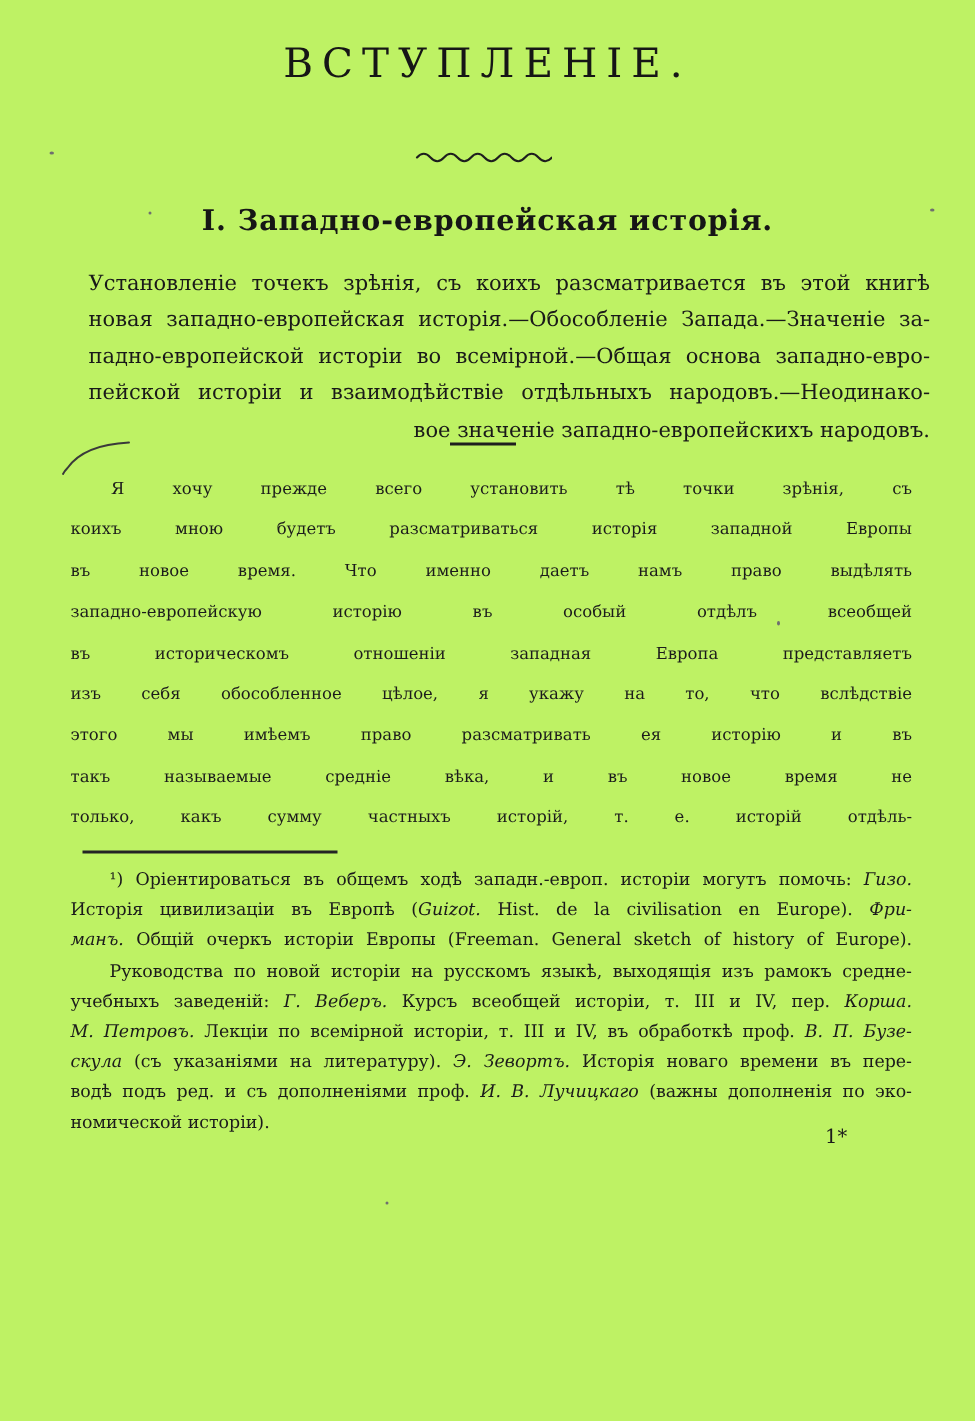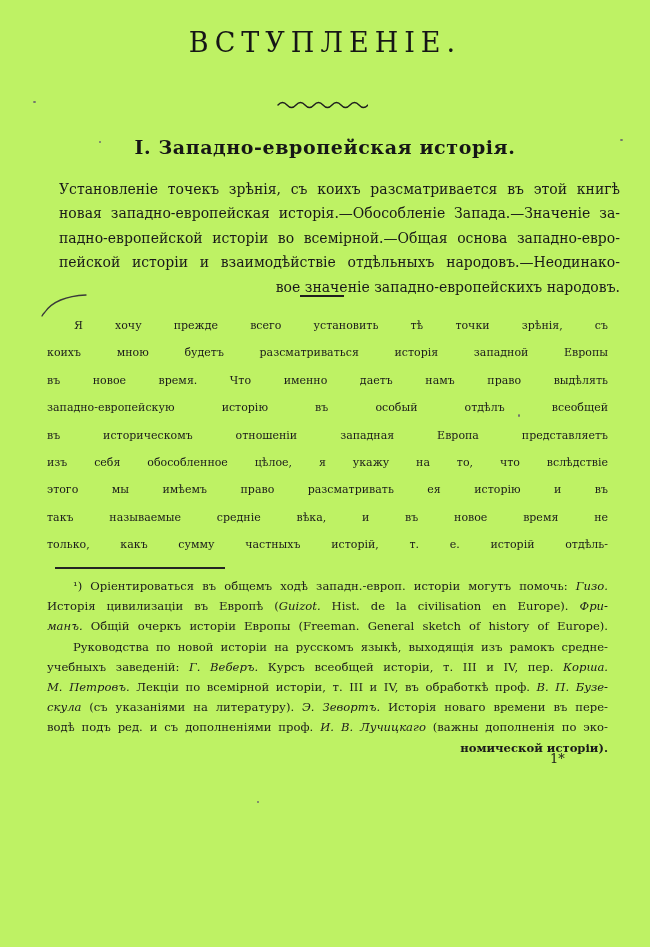--- a/index.html
+++ b/index.html
@@ -64,21 +64,21 @@
     position: absolute;
     top: 576px; left: 47px;
     width: 561px;
     font-size: 11.6px;
     line-height: 20.2px;
     color: #1b1b1b;
   }
 
   .jline { text-align: justify; text-align-last: justify; -moz-text-align-last: justify; white-space: normal; }
   .cline { text-align: right; }
-  .lline { text-align: right; font-weight: bold; }
+  .lline { text-align: left; }
   .indent { padding-left: 27px; }
   .fn-indent { padding-left: 26px; }
   .it { font-style: italic; }
 
   .section-divider {
     position: absolute;
     top: 295px; left: 300px;
     width: 44px; height: 2px;
     background: #1e1e1e;
   }

